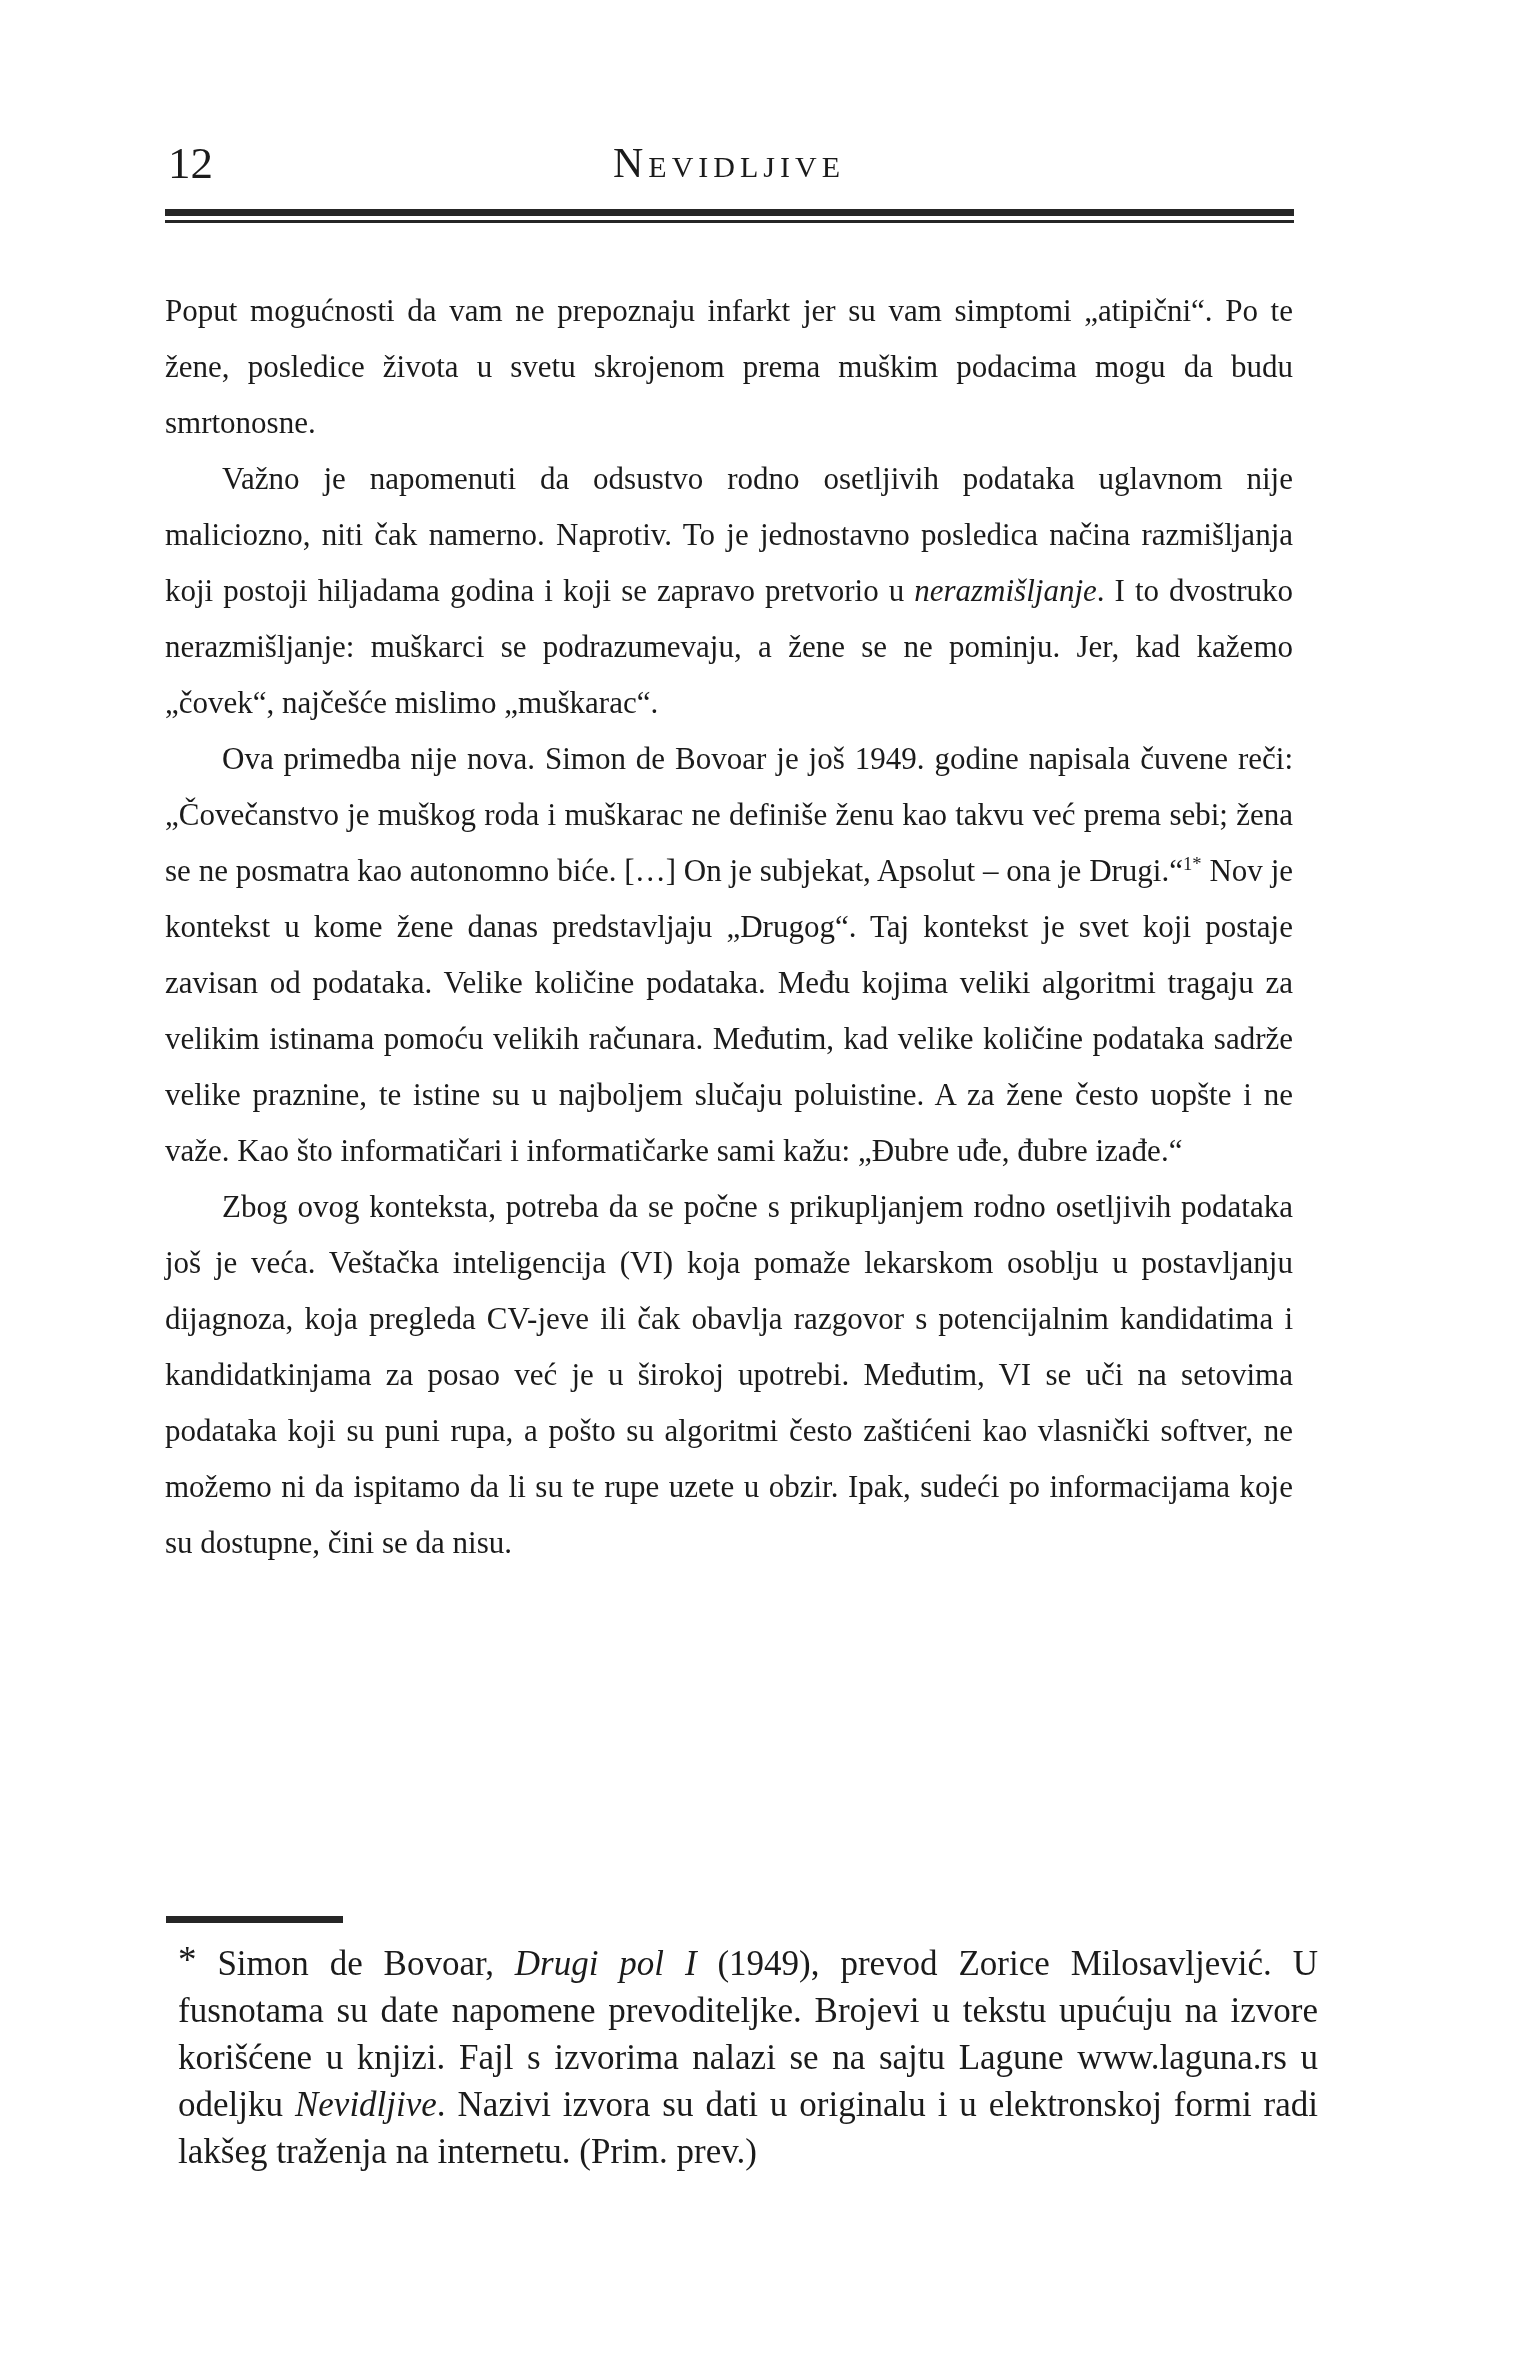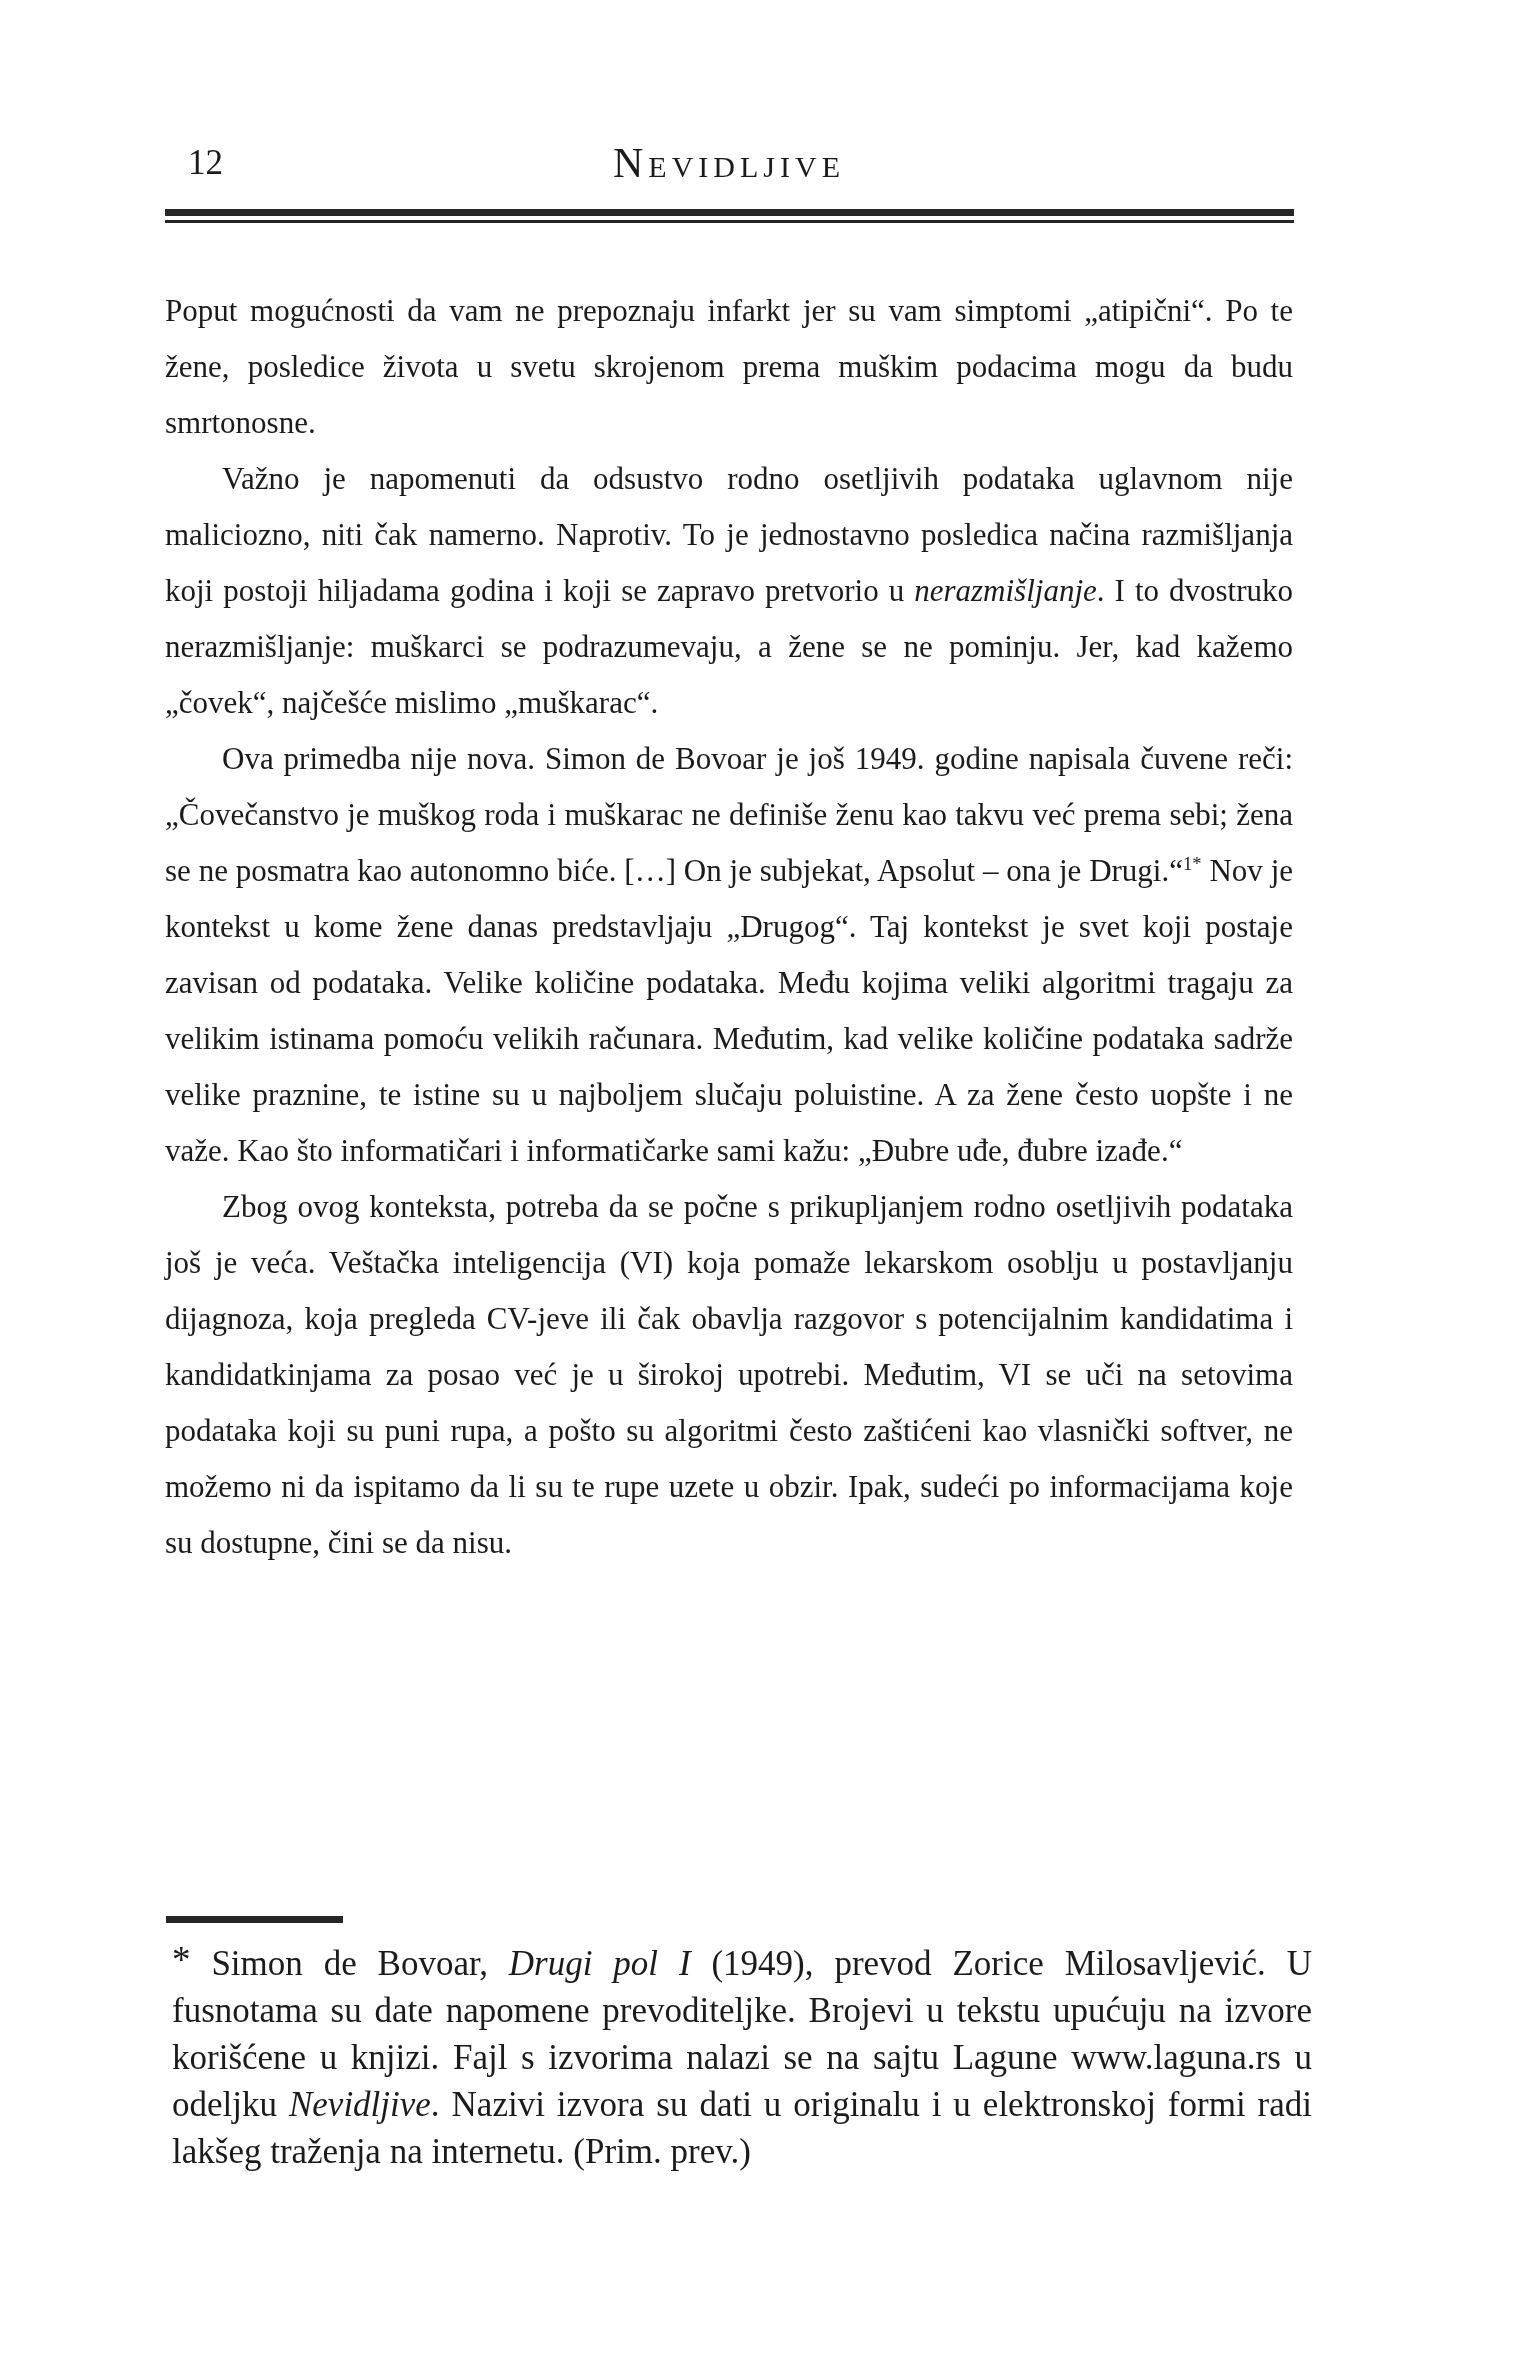--- a/index.html
+++ b/index.html
@@ -20,23 +20,22 @@
     left: 165px;
     top: 140px;
     width: 1128px;
     height: 50px;
     line-height: 46px;
   }
   .page-number {
     position: absolute;
     left: 3px;
     top: 0;
-    font-size: 35px;
+    font-size: 45px;
     line-height: 46px;
-    margin-left: 20px;
   }
   .head-title {
     position: absolute;
     left: 0;
     right: 0;
     top: 0;
     text-align: center;
     font-size: 30px;
     line-height: 46px;
     letter-spacing: 5px;
@@ -63,21 +62,21 @@
     text-align: justify;
   }
   .para { margin: 0; padding: 0; }
   .para.indent { text-indent: 57px; }
   em { }
   sup { font-size: 0.6em; line-height: 0; vertical-align: super; }
 
   
   .footnote {
     position: absolute;
-    left: 172px;
+    left: 178px;
     top: 1936px;
     width: 1140px;
     font-size: 35px;
     line-height: 47px;
     text-align: justify;
   }
   .fn-marker {
     font-size: 37px;
     vertical-align: 3px;
   }

